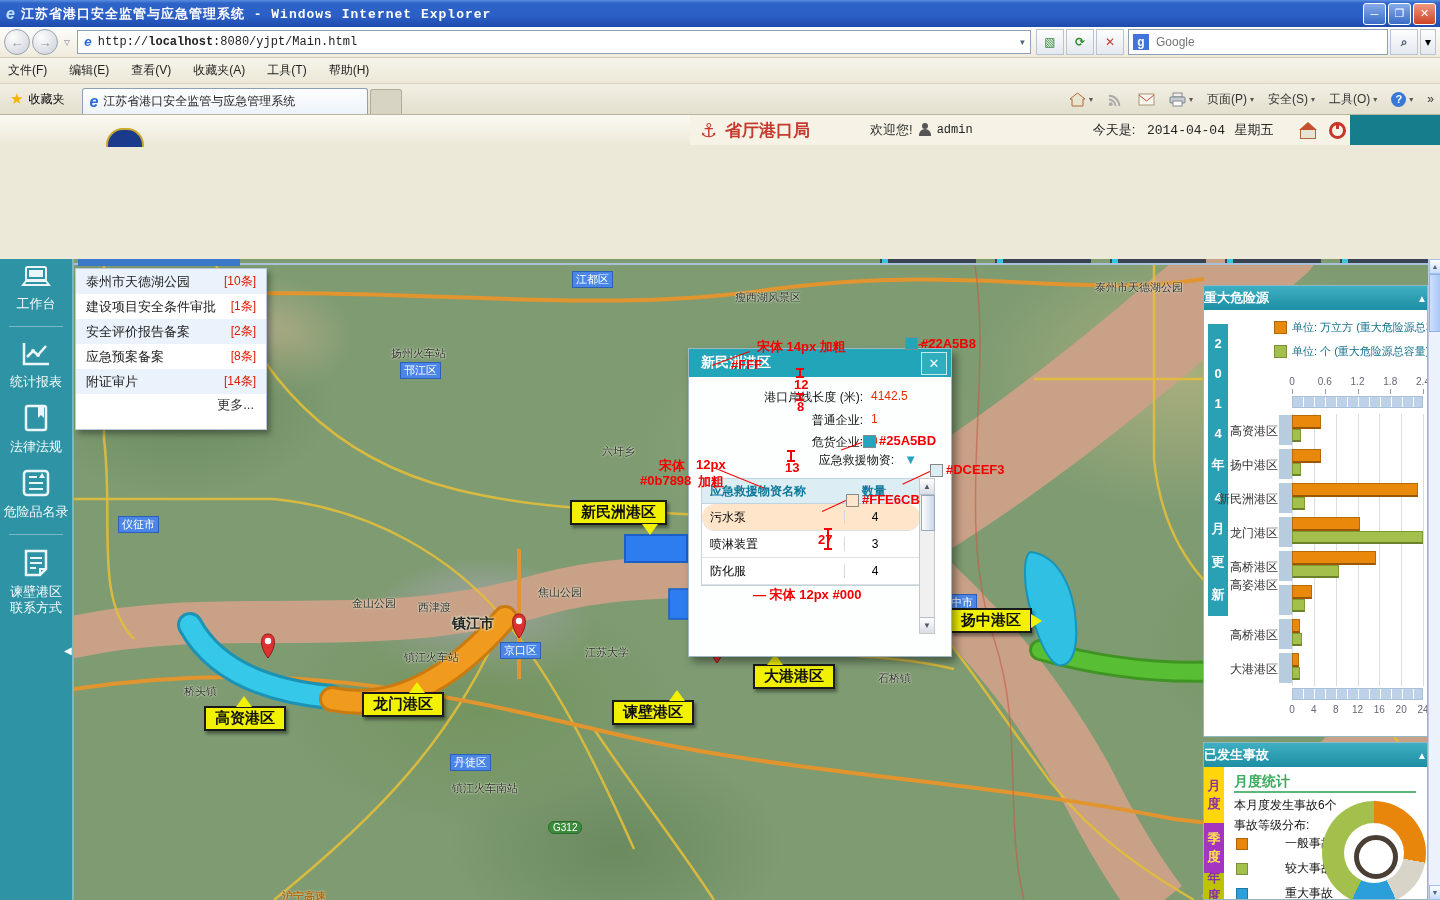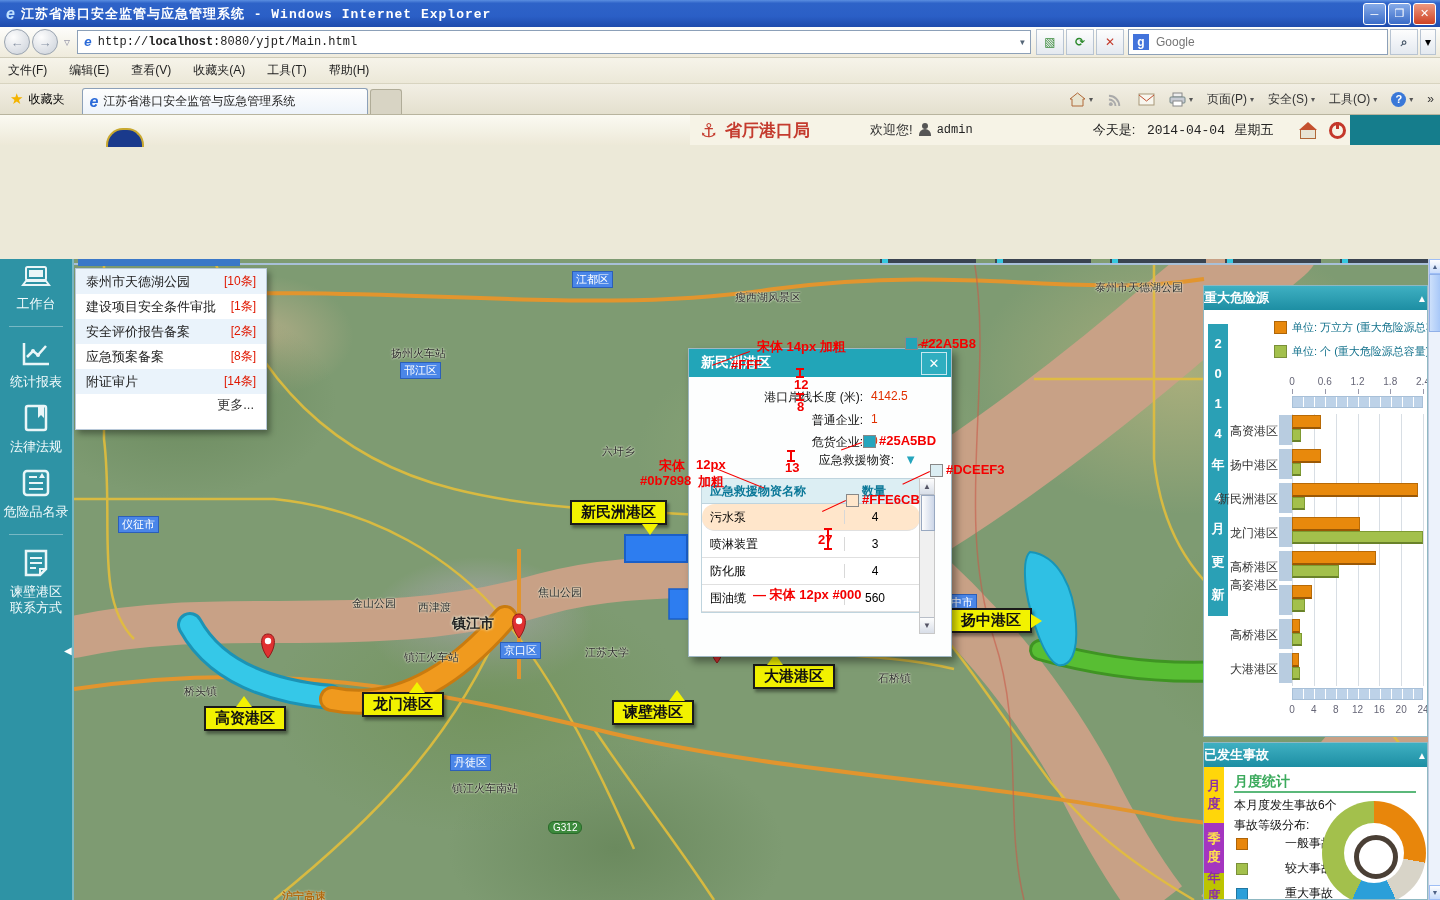--- a/index.html
+++ b/index.html
@@ -600,24 +600,20 @@
             <span class="c-name">污水泵</span>
             <span class="c-qty">4</span>
           </div>
           <div class="tbl-row">
             <span class="c-name">喷淋装置</span>
             <span class="c-qty">3</span>
           </div>
           <div class="tbl-row">
             <span class="c-name">防化服</span>
             <span class="c-qty">4</span>
-          </div>
-          <div class="tbl-row">
-            <span class="c-name">围油缆</span>
-            <span class="c-qty">560</span>
           </div>
         </div>
     </div>
     <div id="dlg-scroll">
       <div class="sc-btn">▲</div>
       <div class="sc-thumb"></div>
       <div class="sc-btn dn">▼</div>
     </div>
   </div>
 

